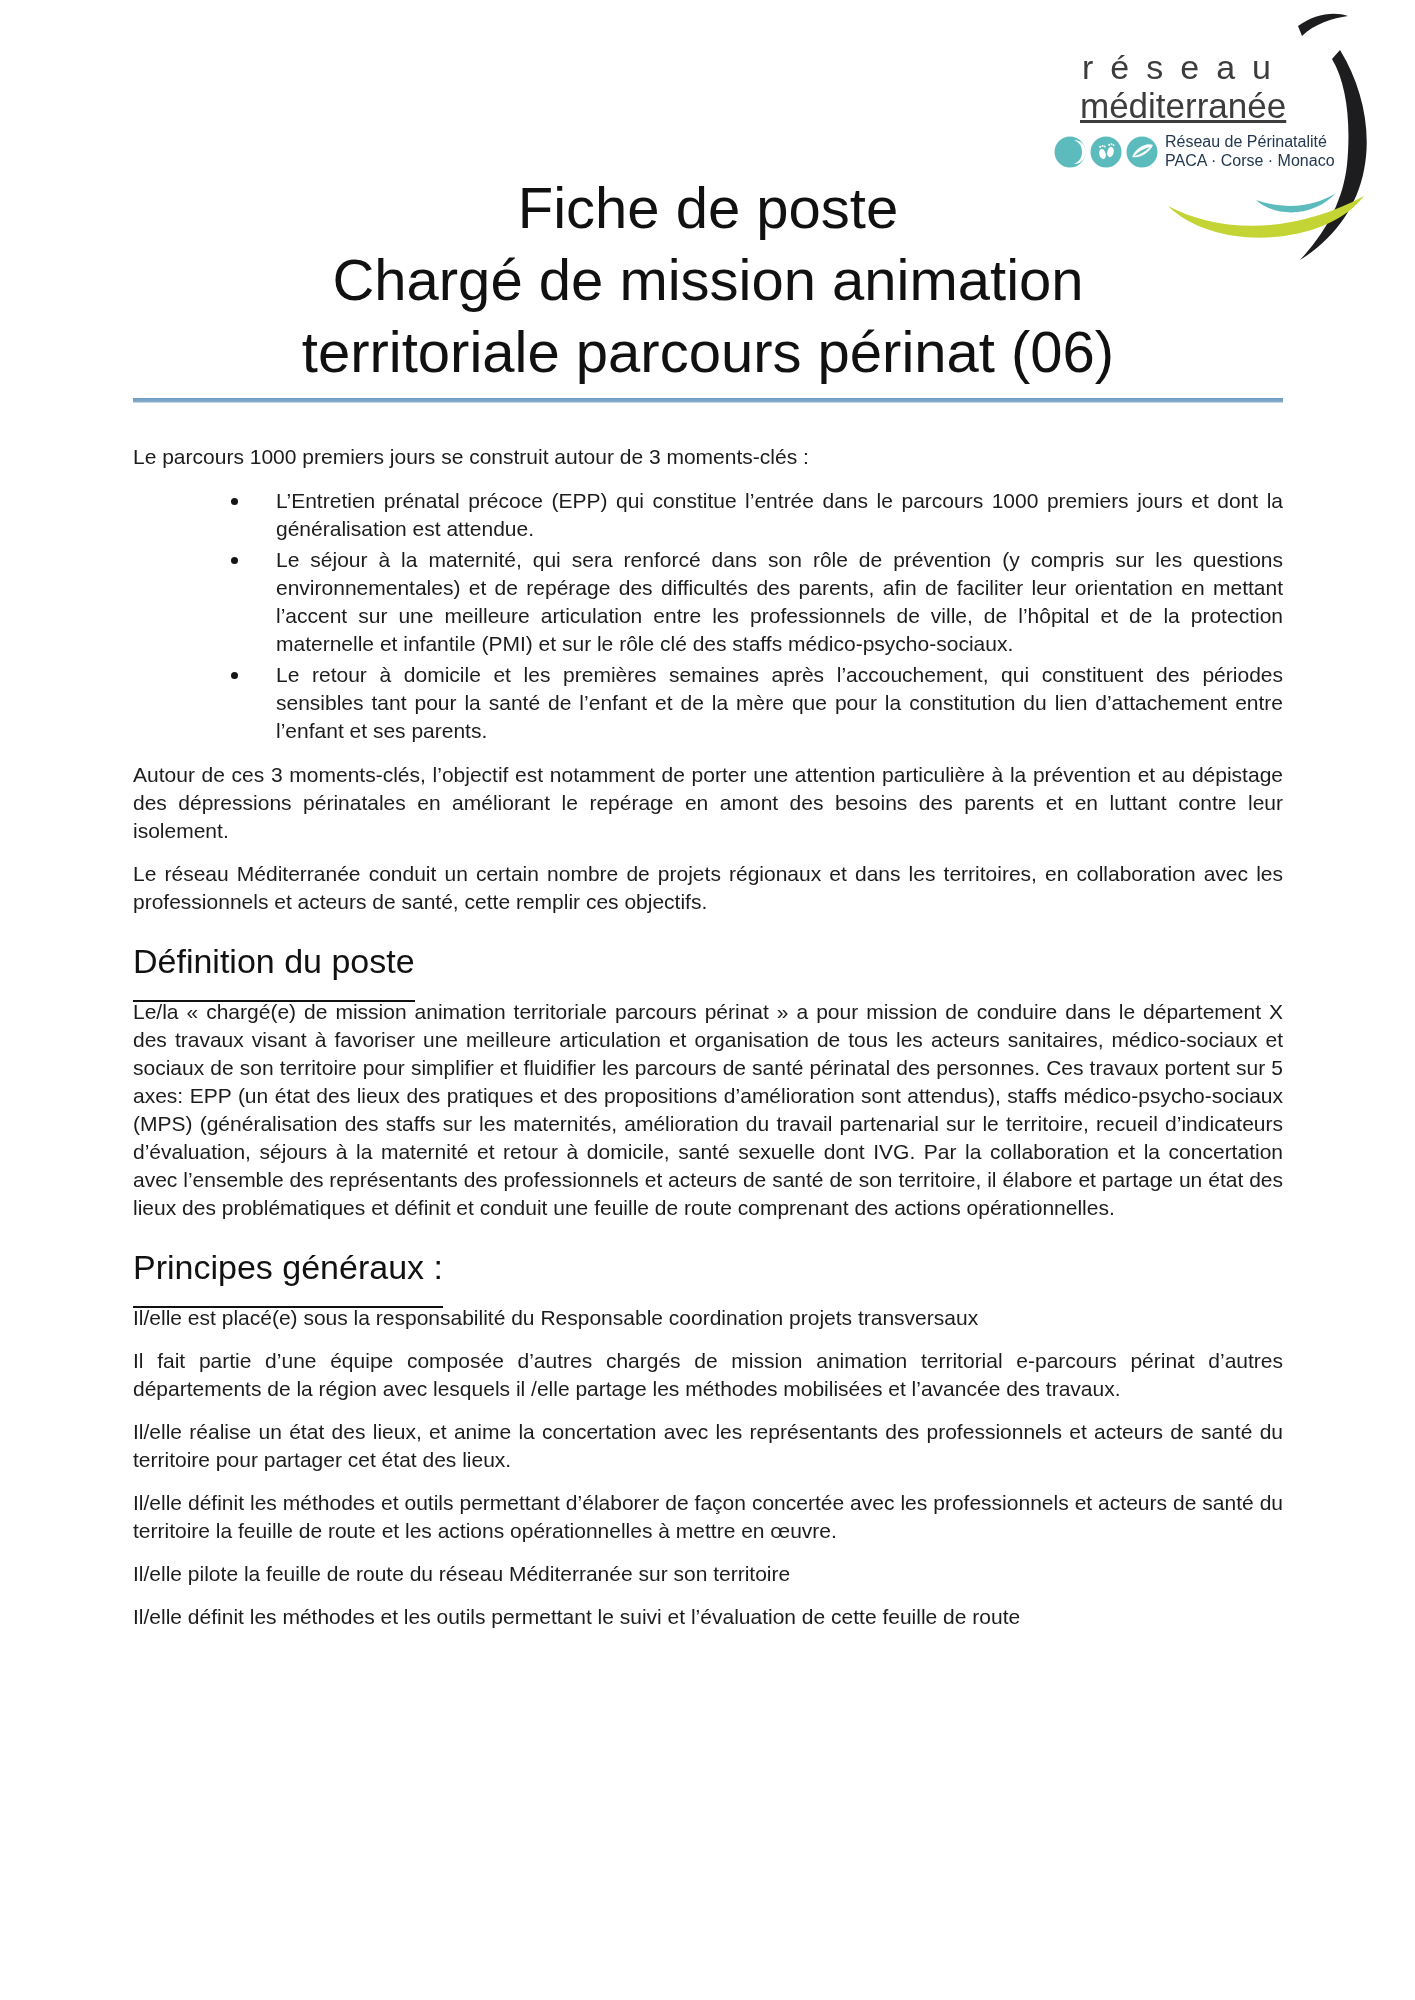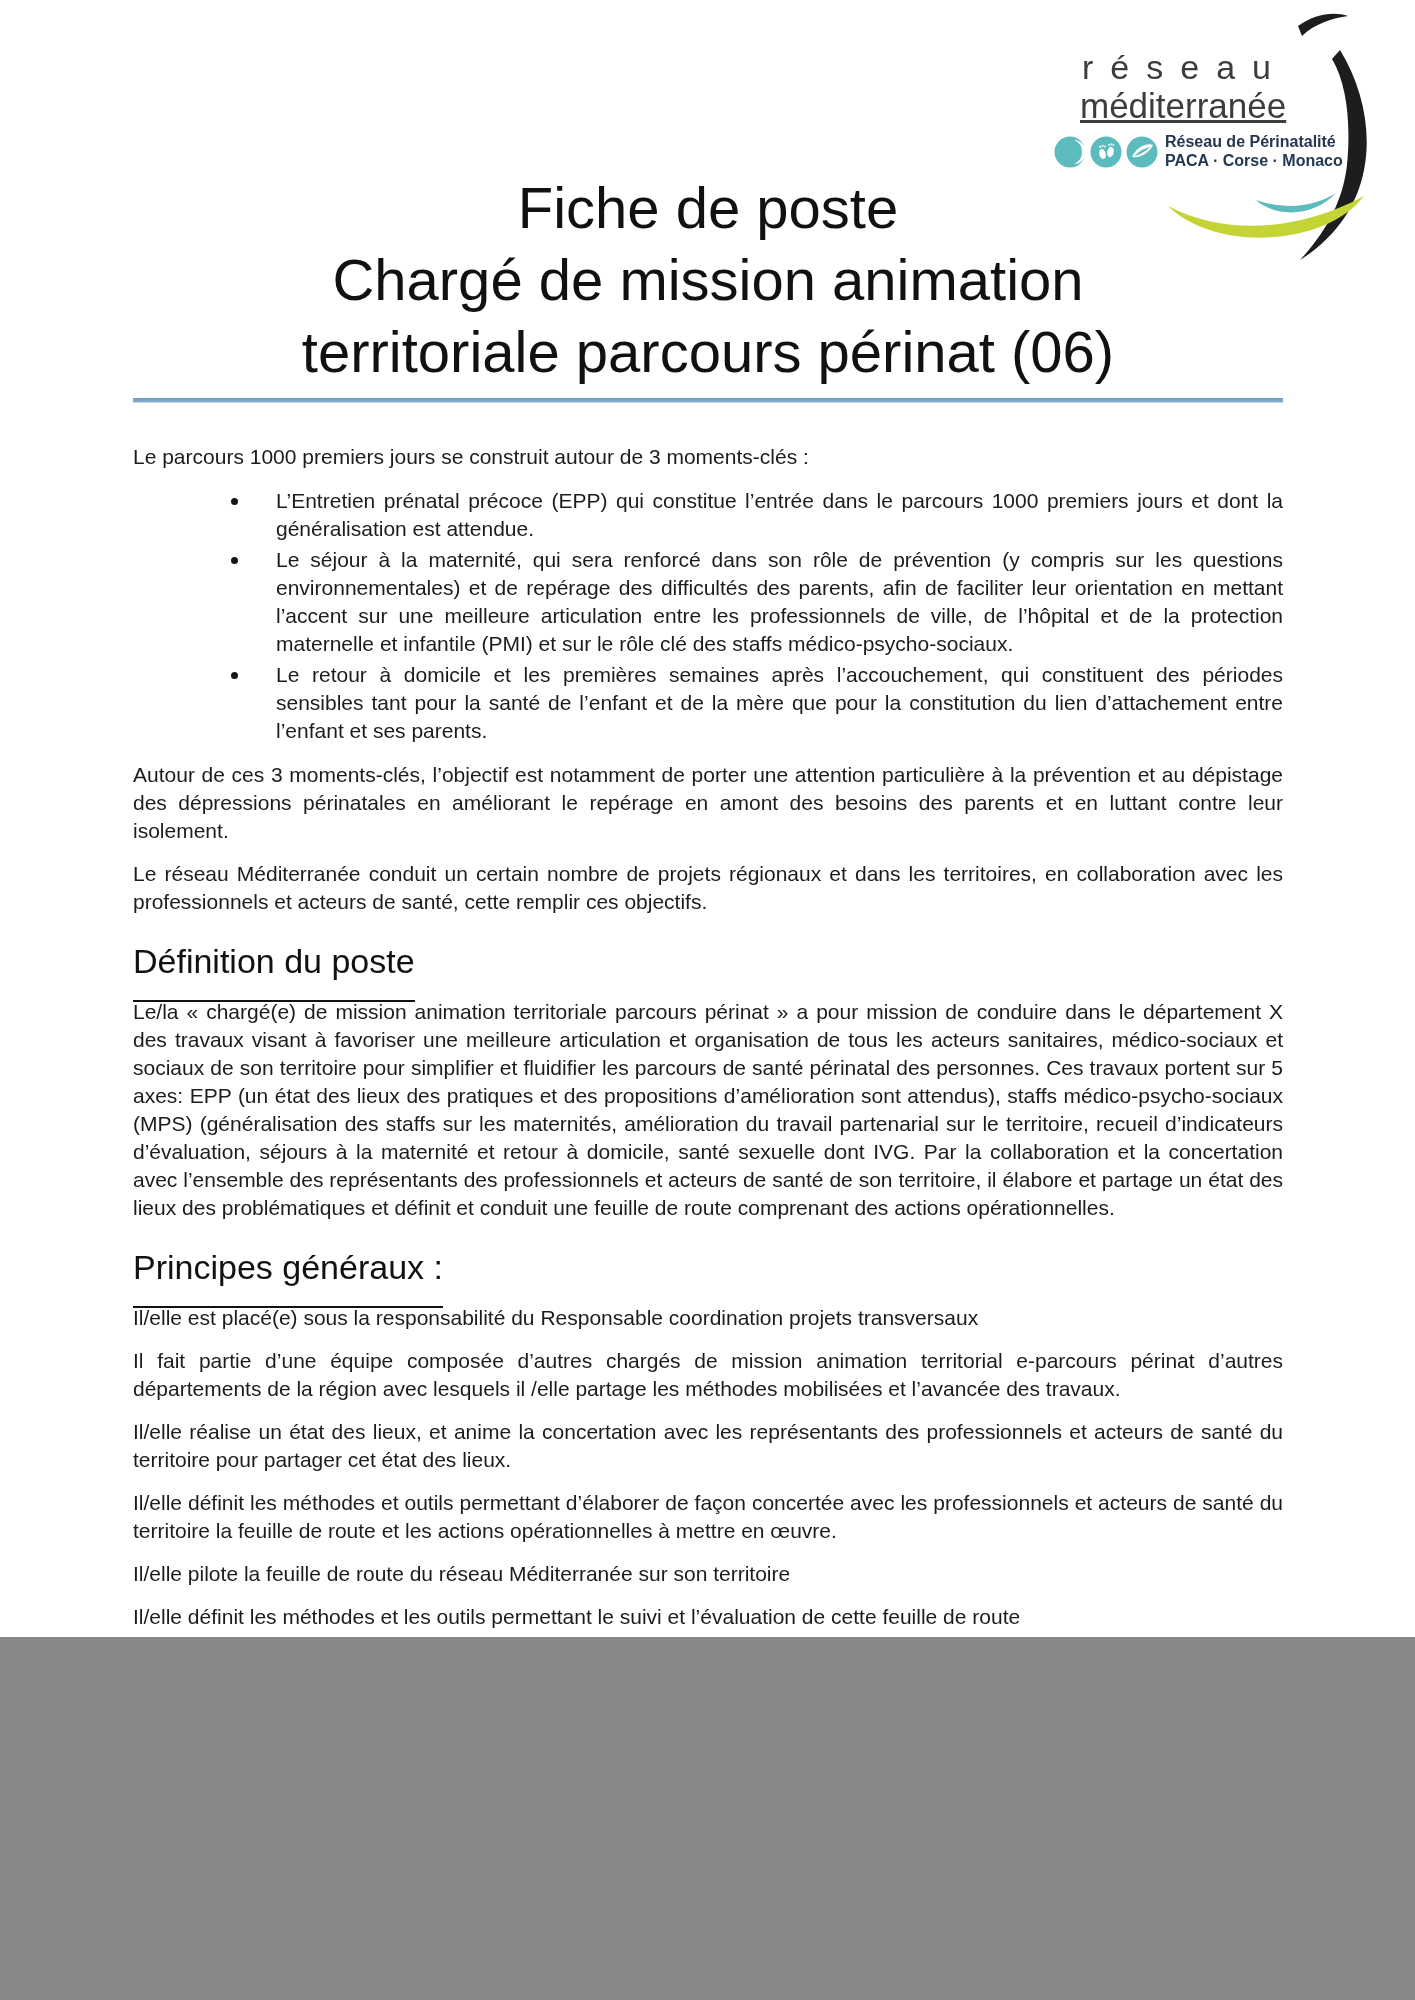--- a/index.html
+++ b/index.html
@@ -1,18 +1,18 @@
 <!DOCTYPE html>
 <html lang="fr"><head>
 <meta charset="utf-8">
 <style>
   html,body{margin:0;padding:0;background:#888;}
   .page{
     position:relative;
-    width:1415px;height:1637px;
+    width:1415px;height:2000px;
     margin:0 auto;
     background:#ffffff;
     font-family:"Liberation Sans", sans-serif;
     color:#1c1c1c;
     overflow:hidden;
   }
   .content{
     position:relative;
     padding:0 132px 0 133px;
   }
@@ -29,21 +29,21 @@
     white-space:nowrap;
   }
   .brand2{
     position:absolute; left:50px; top:78px;
     font-size:35px; letter-spacing:0; color:#3d3d3d; line-height:1;
     white-space:nowrap;
     text-decoration:underline;
   }
   .logo-caption{
     position:absolute; left:135px; top:122px;
-    font-size:16px; font-weight:bold; color:#233750; line-height:19px;
+    font-size:16px; font-weight:normal; color:#233750; line-height:19px;
     white-space:nowrap;
   }
 
   
   .title{
     margin:172px 0 0 0;
     text-align:center;
     font-size:58px; line-height:72px; font-weight:400;
     color:#111;
   }

